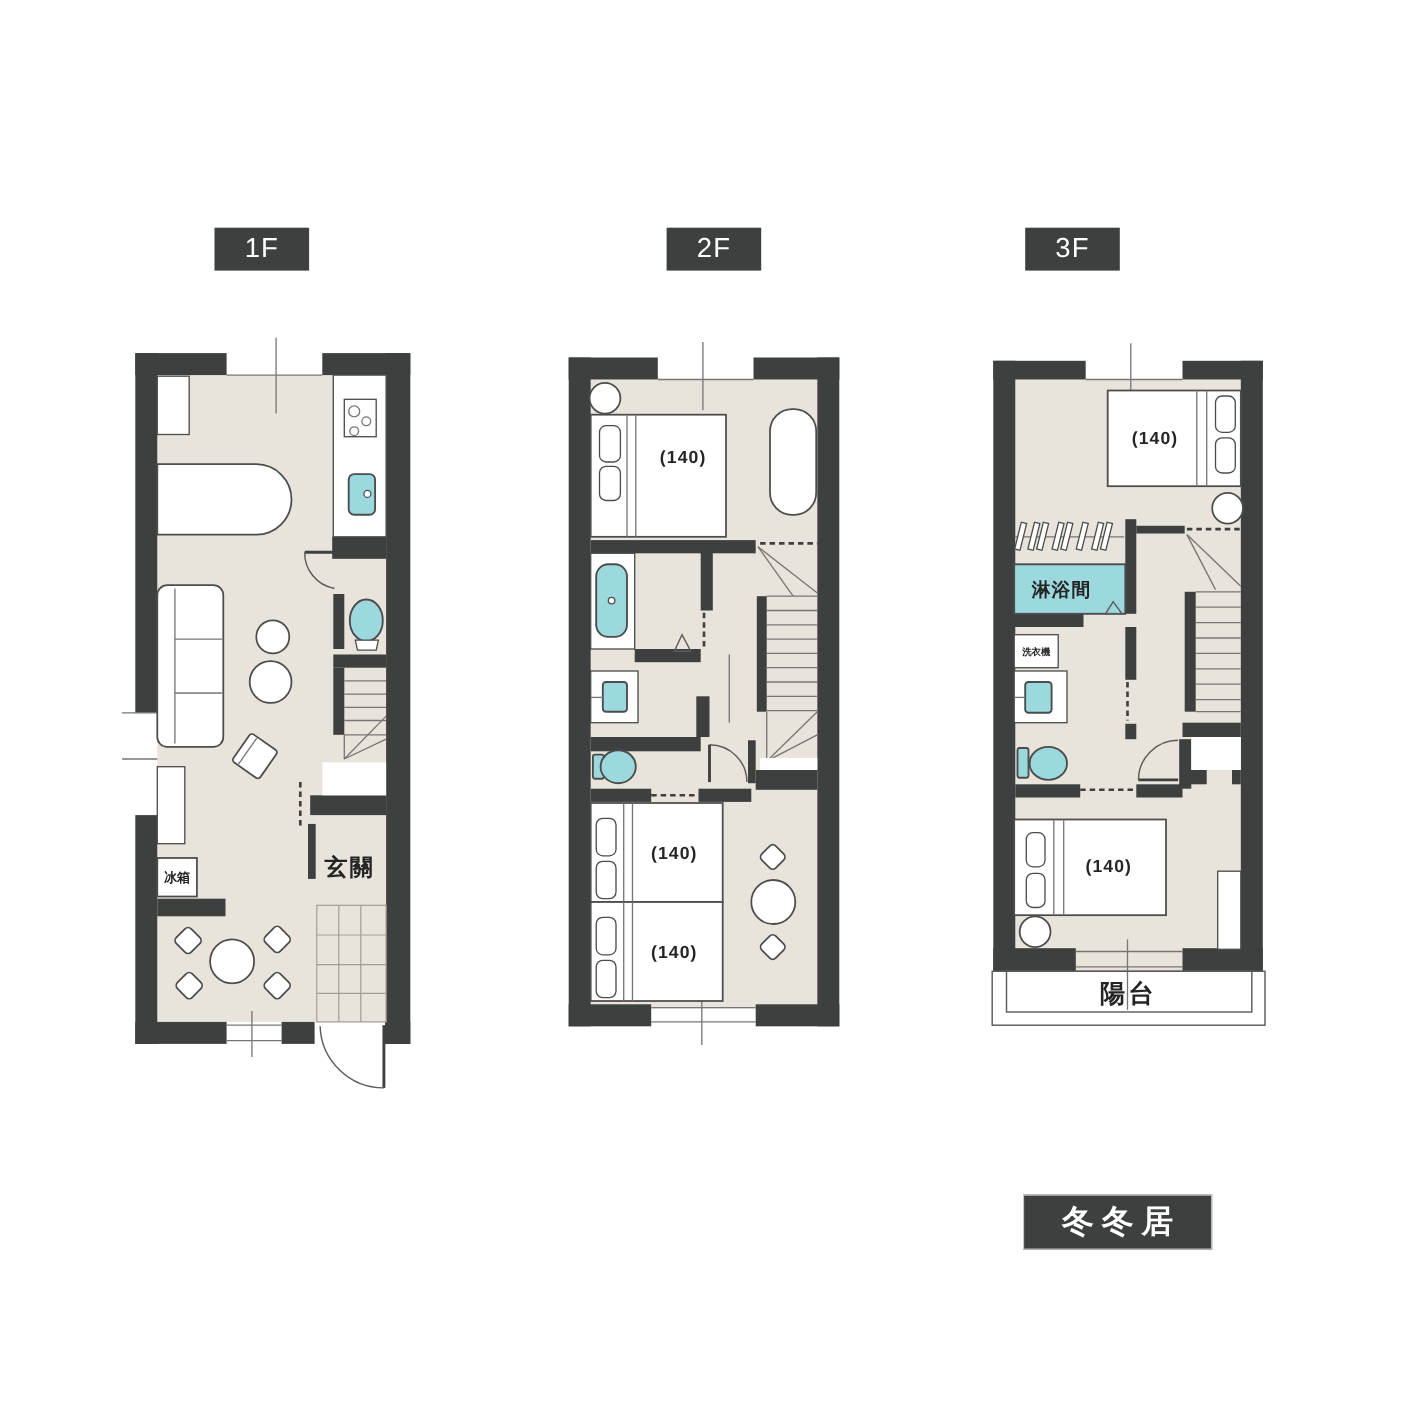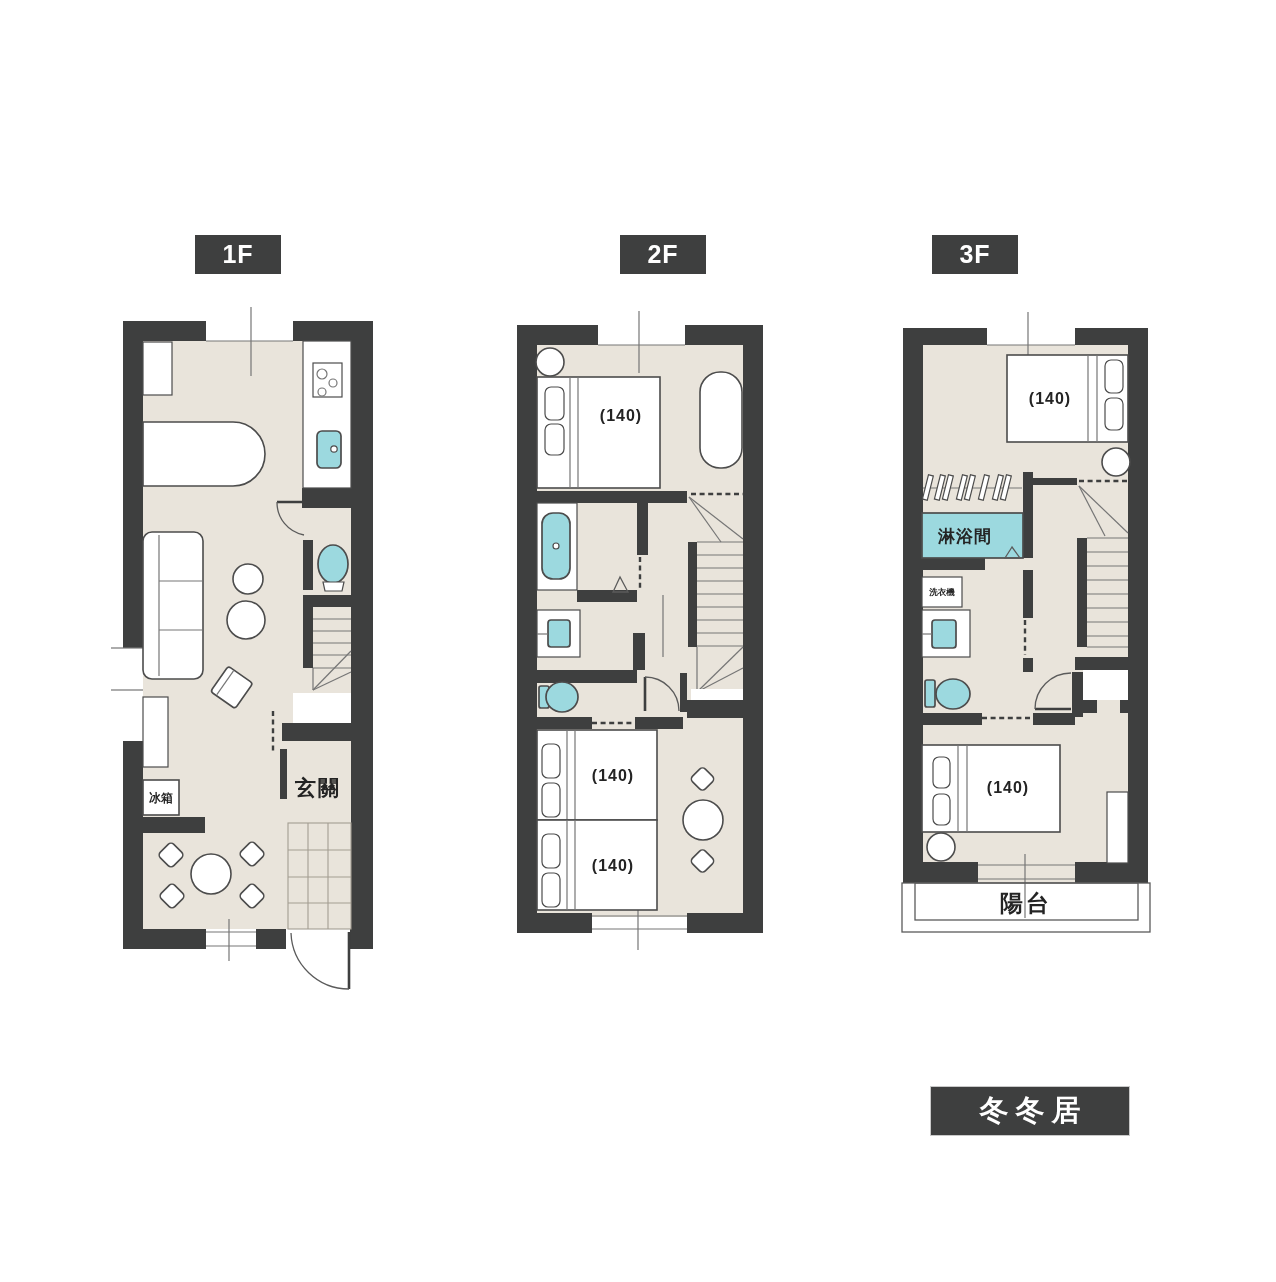--- a/index.html
+++ b/index.html
@@ -3,26 +3,26 @@
 <meta charset="utf-8">
 <style>
   :root{
     --wall:#3e3f3f; --floor:#e9e4db; --fixture-teal:#9cd9df;
     --outline:#4c4c4c; --line:#767676; --text-dark:#242424;
   }
   html,body{margin:0;padding:0;background:#fff;}
   #canvas{position:relative;width:1276px;height:1282px;background:#fff;overflow:hidden;
           font-family:"Liberation Sans",sans-serif;}
   .floor-tag{position:absolute;width:86px;height:39px;background:var(--wall);color:#fff;
-    display:flex;align-items:center;justify-content:center;font-weight:bold;font-size:25px;
-    letter-spacing:1px;margin-top:28px;}
+    display:flex;align-items:center;justify-content:center;font-weight:normal;font-size:25px;
+    letter-spacing:1px;}
   #tag-1f{left:195px;top:207px;}
-  #tag-2f{left:620px;top:207px;}
+  #tag-2f{left:606px;top:207px;}
   #tag-3f{left:932px;top:207px;}
-  .brand-box{position:absolute;left:930px;top:1086px;width:200px;height:50px;background:var(--wall);
+  .brand-box{position:absolute;left:930px;top:1086px;width:172px;height:50px;background:var(--wall);
     color:#fff;display:flex;align-items:center;justify-content:center;font-weight:bold;font-size:29px;
     letter-spacing:7px;padding-left:7px;box-sizing:border-box;border:1px solid #c9c9c9;}
   svg{position:absolute;overflow:visible;}
   #plan-1f{left:123px;top:301px;}
   #plan-2f{left:517px;top:305px;}
   #plan-3f{left:901px;top:308px;}
   .wall{fill:var(--wall);stroke:none;}
   .beige{fill:var(--floor);stroke:none;}
   .wfx{fill:#fff;stroke:var(--outline);stroke-width:1.6;}
   .wfx-thin{fill:#fff;stroke:var(--outline);stroke-width:1.2;}

